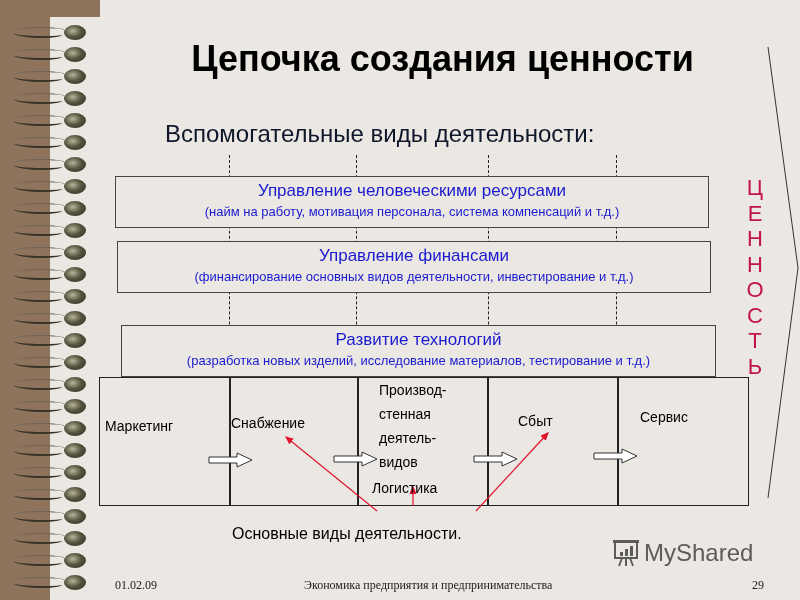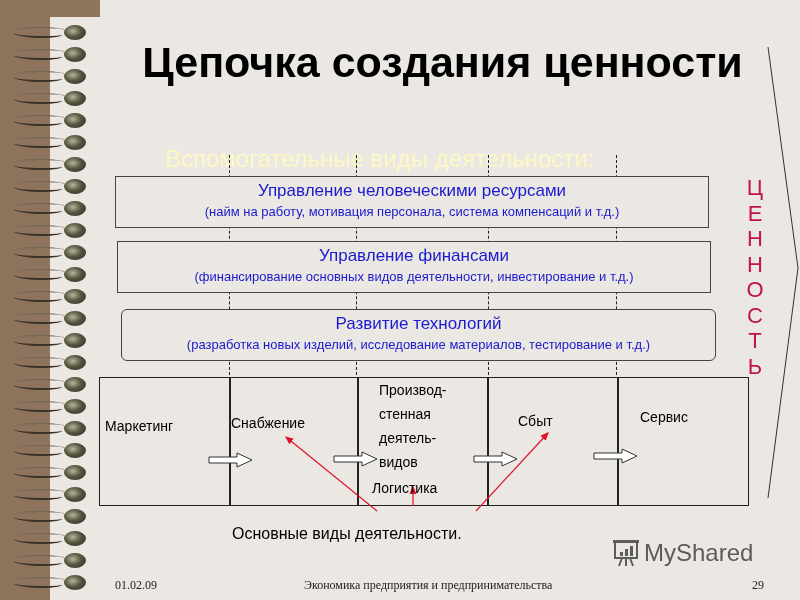--- a/index.html
+++ b/index.html
@@ -4,22 +4,22 @@
 <style>
   html,body{margin:0;padding:0;}
   body{width:800px;height:600px;position:relative;overflow:hidden;background:#8e735d;font-family:"Liberation Sans",sans-serif;}
   .binder{position:absolute;left:0;top:0;width:100px;height:600px;background:#8e735d;}
   .page{position:absolute;left:50px;top:17px;width:750px;height:583px;background:#ebe7e3;}
   .page-right{position:absolute;left:100px;top:0;width:700px;height:600px;background:#ebe7e3;}
   .coil{position:absolute;left:14px;width:72px;height:16px;}
   .coil .wire{position:absolute;left:0;top:5px;width:48px;height:6px;border-bottom:2px solid #3a3328;border-radius:0 0 40% 60%;}
   .coil .wire2{position:absolute;left:2px;top:2px;width:48px;height:5px;border-top:1.5px solid #6e6658;border-radius:50%;}
   .coil .bead{position:absolute;left:50px;top:0;width:22px;height:15px;border-radius:50%;background:radial-gradient(ellipse at 40% 40%,#b8b49e 0%,#57553f 45%,#2a2a1e 100%);}
-  .title{position:absolute;left:0;width:800px;top:38px;text-align:center;font-size:43px;font-weight:bold;color:#000;padding-left:85px;box-sizing:border-box;}
-  .subtitle{position:absolute;left:165px;top:120px;font-size:24px;color:#fef9c3;margin-top:25px;}
+  .title{position:absolute;left:0;width:800px;top:38px;text-align:center;font-size:36px;font-weight:bold;color:#000;padding-left:85px;box-sizing:border-box;}
+  .subtitle{position:absolute;left:165px;top:120px;font-size:24px;color:#0f172a;}
   .sbox{position:absolute;border:1.5px solid #444;background:#ebe7e3;text-align:center;color:#1a1ad0;}
   .sbox .h{font-size:17px;margin-top:4px;}
   .sbox .d{font-size:13px;margin-top:3px;}
   .dash{position:absolute;top:155px;height:220px;border-left:1.2px dashed #222;}
   .pbox{position:absolute;top:377px;height:127px;border:1.5px solid #222;background:#ebe7e3;}
   .plabel{position:absolute;font-size:14px;color:#000000;}
   .value-letters{position:absolute;left:744px;top:175px;width:22px;text-align:center;color:#c0144a;font-size:22px;line-height:25.5px;}
   .logistics{position:absolute;left:372px;top:480px;font-size:14px;color:#000000;}
   .basic{position:absolute;left:232px;top:525px;font-size:16px;color:#000;}
   .footer{position:absolute;top:578px;font-family:"Liberation Serif",serif;font-size:12px;color:#222;}
@@ -175,21 +175,21 @@
 <div class="dash" style="left:616px;"></div>
 
 <div class="sbox" style="left:115px;top:176px;width:592px;height:50px;">
   <div class="h">Управление человеческими ресурсами</div>
   <div class="d">(найм на работу, мотивация персонала, система компенсаций и т.д.)</div>
 </div>
 <div class="sbox" style="left:117px;top:241px;width:592px;height:50px;">
   <div class="h">Управление финансами</div>
   <div class="d">(финансирование основных видов деятельности, инвестирование и  т.д.)</div>
 </div>
-<div class="sbox" style="left:121px;top:309px;width:593px;height:50px;border-radius:6px;">
+<div class="sbox" style="left:121px;top:325px;width:593px;height:50px;">
   <div class="h">Развитие технологий</div>
   <div class="d">(разработка новых изделий, исследование материалов, тестирование и т.д.)</div>
 </div>
 
 <div class="pbox" style="left:99px;width:129px;"></div>
 <div class="pbox" style="left:230px;width:126px;"></div>
 <div class="pbox" style="left:358px;width:128px;"></div>
 <div class="pbox" style="left:488px;width:128px;"></div>
 <div class="pbox" style="left:618px;width:129px;"></div>
 

